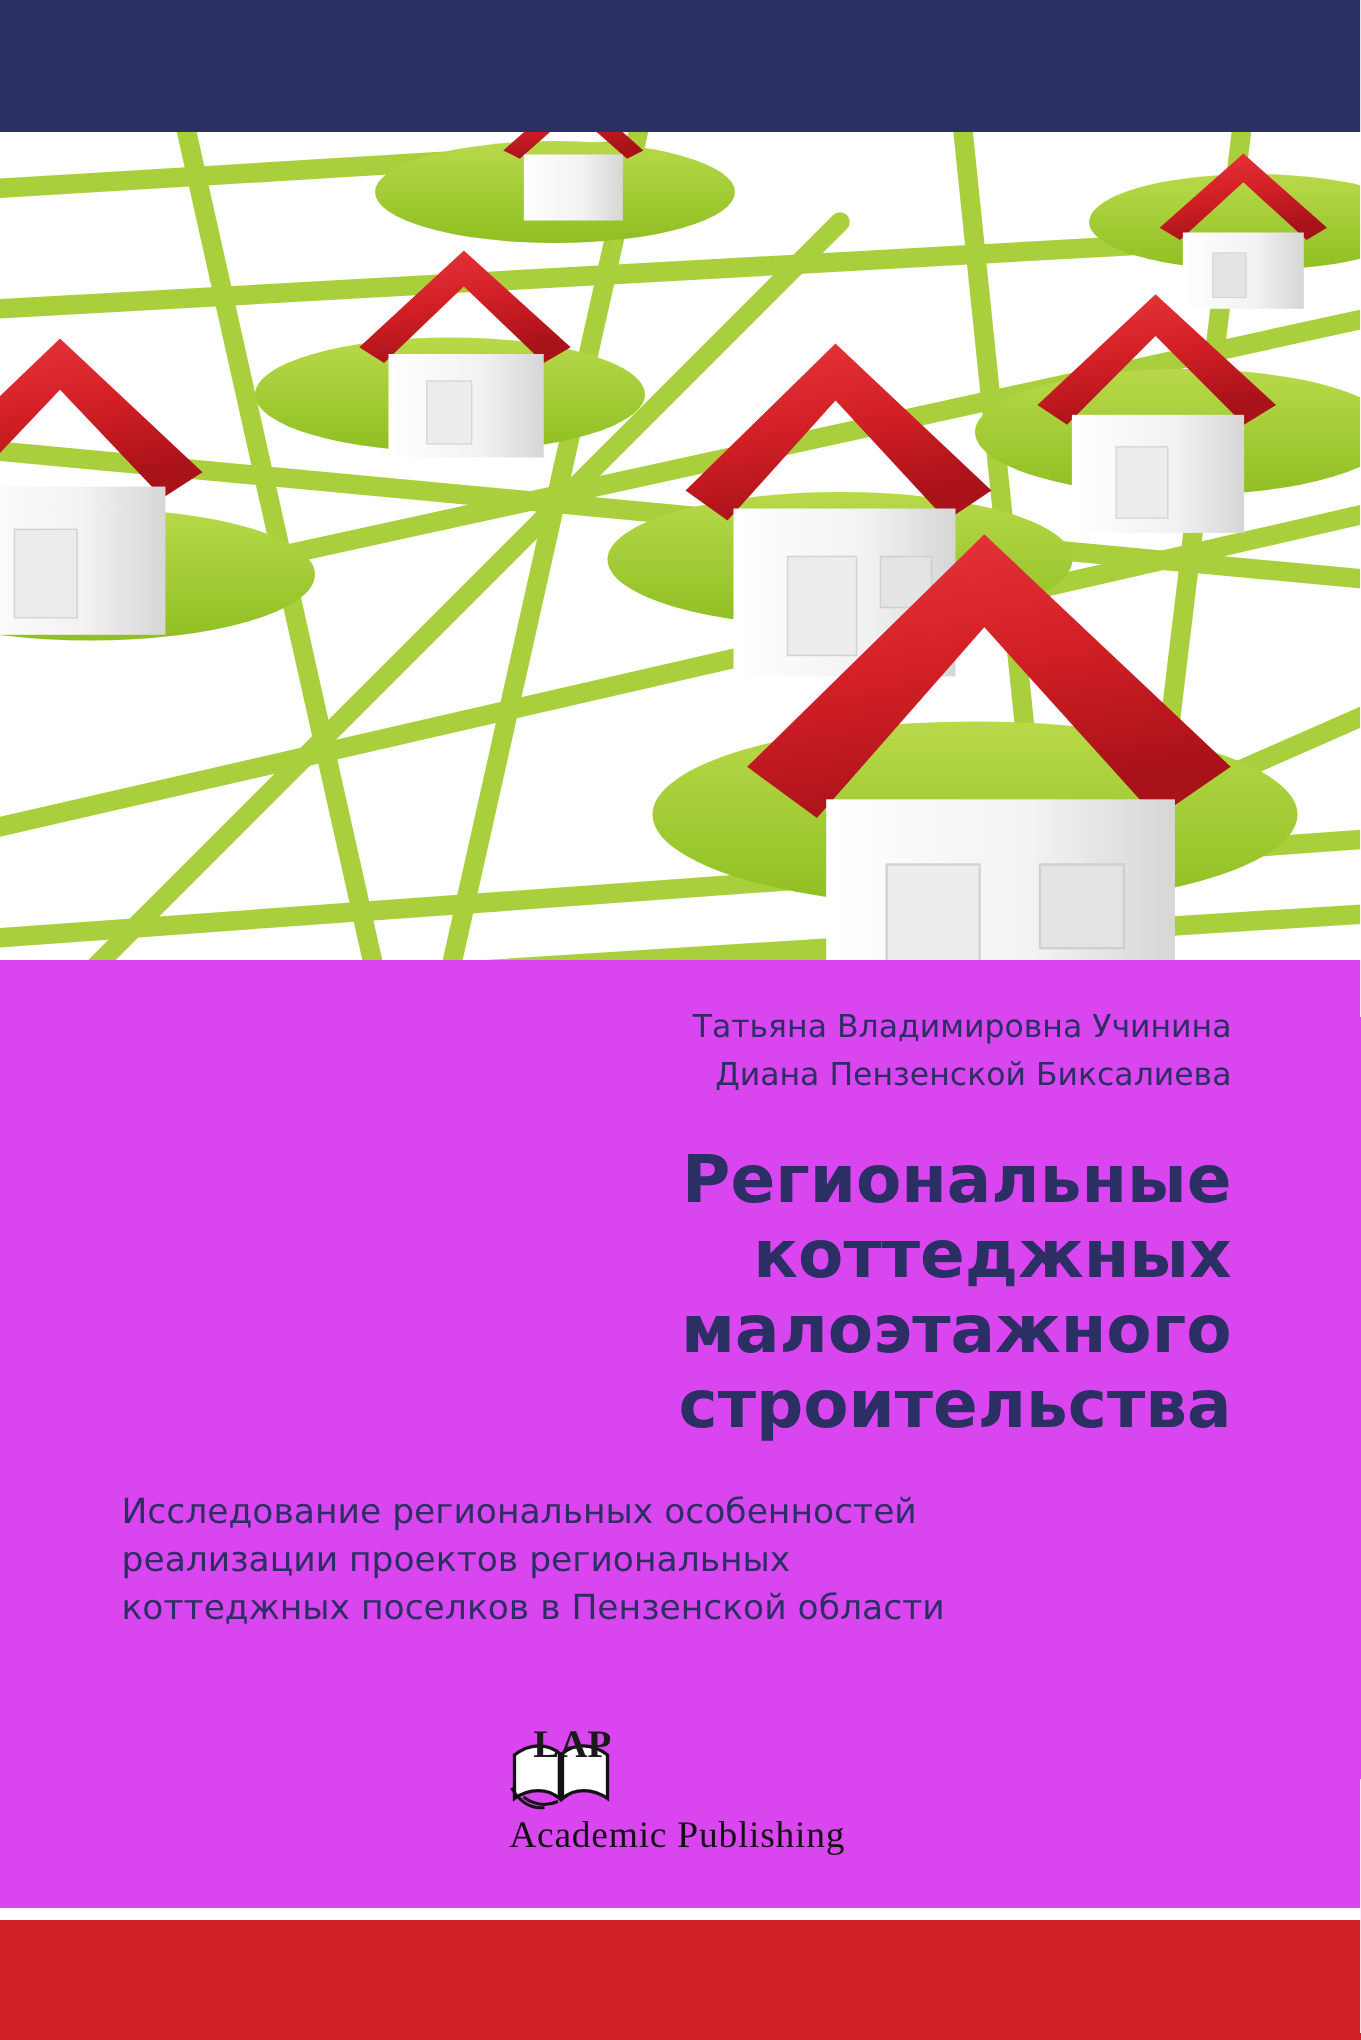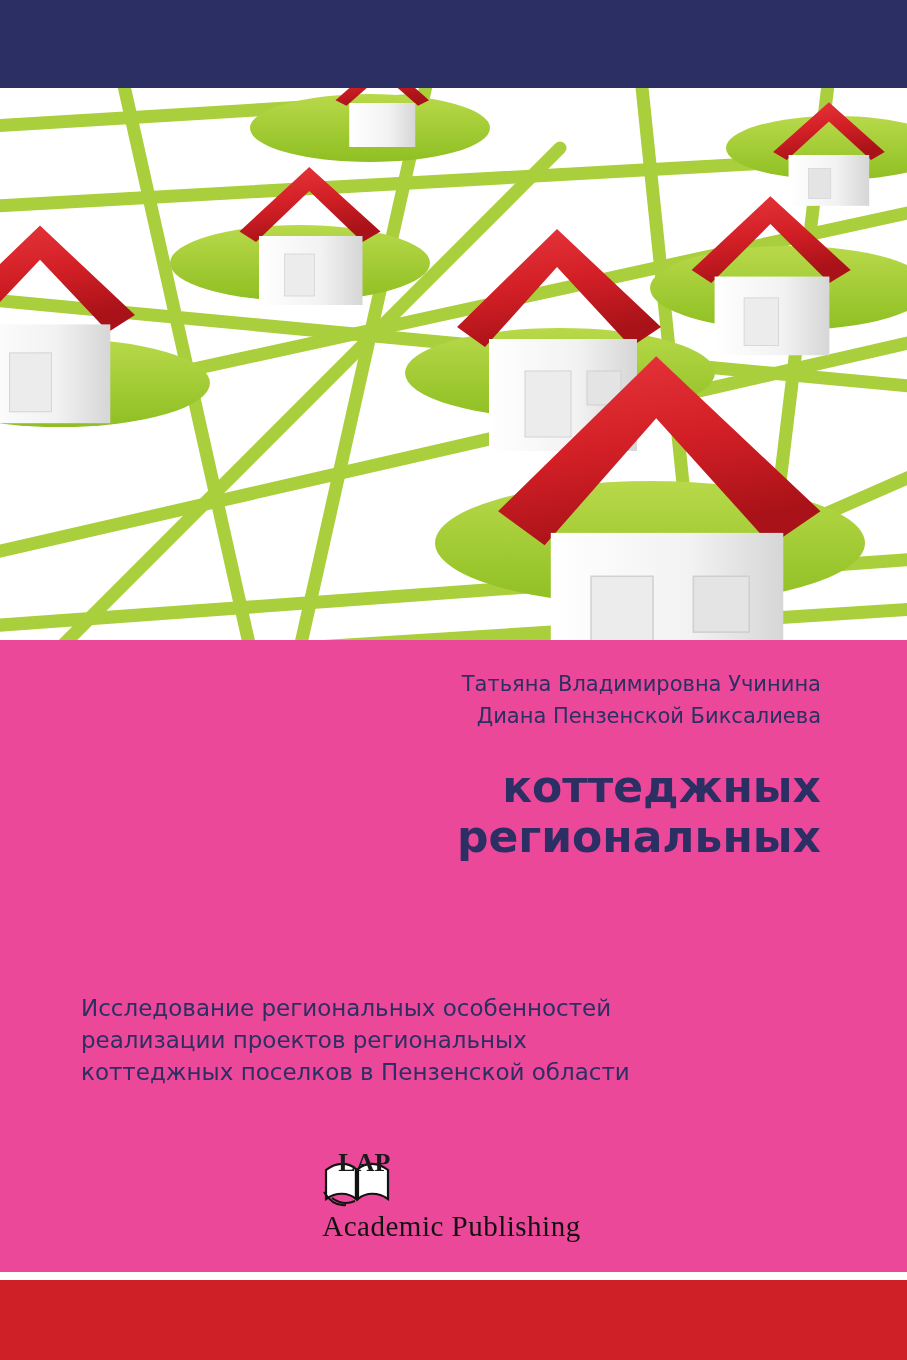--- a/index.html
+++ b/index.html
@@ -41,21 +41,21 @@
   .artwork svg {
     display: block;
   }
   
   .text-area {
     position: absolute;
     top: 640px;
     left: 0;
     width: 907px;
     height: 640px;
-    background: #ec4899;
+    background: #d946ef;
   }
   .authors {
     position: absolute;
     top: 28px;
     right: 86px;
     text-align: right;
     color: #2b2f63;
     font-size: 21px;
     line-height: 32px;
     font-family: "DejaVu Sans", sans-serif;
@@ -121,21 +121,21 @@
   .pub-lambert {
     font-family: "Liberation Serif", serif;
     font-weight: bold;
     font-size: 46px;
     color: #111111;
     letter-spacing: 1px;
     line-height: 46px;
   }
   .pub-sub {
     font-family: "Liberation Serif", serif;
-    font-size: 29px;
+    font-size: 25px;
     color: #111111;
     text-align: right;
     letter-spacing: 0.5px;
     margin-top: 2px;
     padding-right: 4px;
   }
   
   .bottom-band {
     position: absolute;
     left: 0;
@@ -252,22 +252,24 @@
     </svg>
   </div>
 
   <div class="text-area">
     <div class="authors">
       <div class="author-line">Татьяна Владимировна Учинина</div>
       <div class="author-line">Диана Пензенской Биксалиева</div>
     </div>
 
     <div class="title">
+      <div>Региональные</div>
       <div>коттеджных</div>
-      <div>региональных</div>
+      <div>малоэтажного</div>
+      <div>строительства</div>
     </div>
 
     <div class="subtitle">
       <div>Исследование региональных особенностей</div>
       <div>реализации проектов региональных</div>
       <div>коттеджных поселков в Пензенской области</div>
     </div>
   </div>
 
   <div class="publisher">

